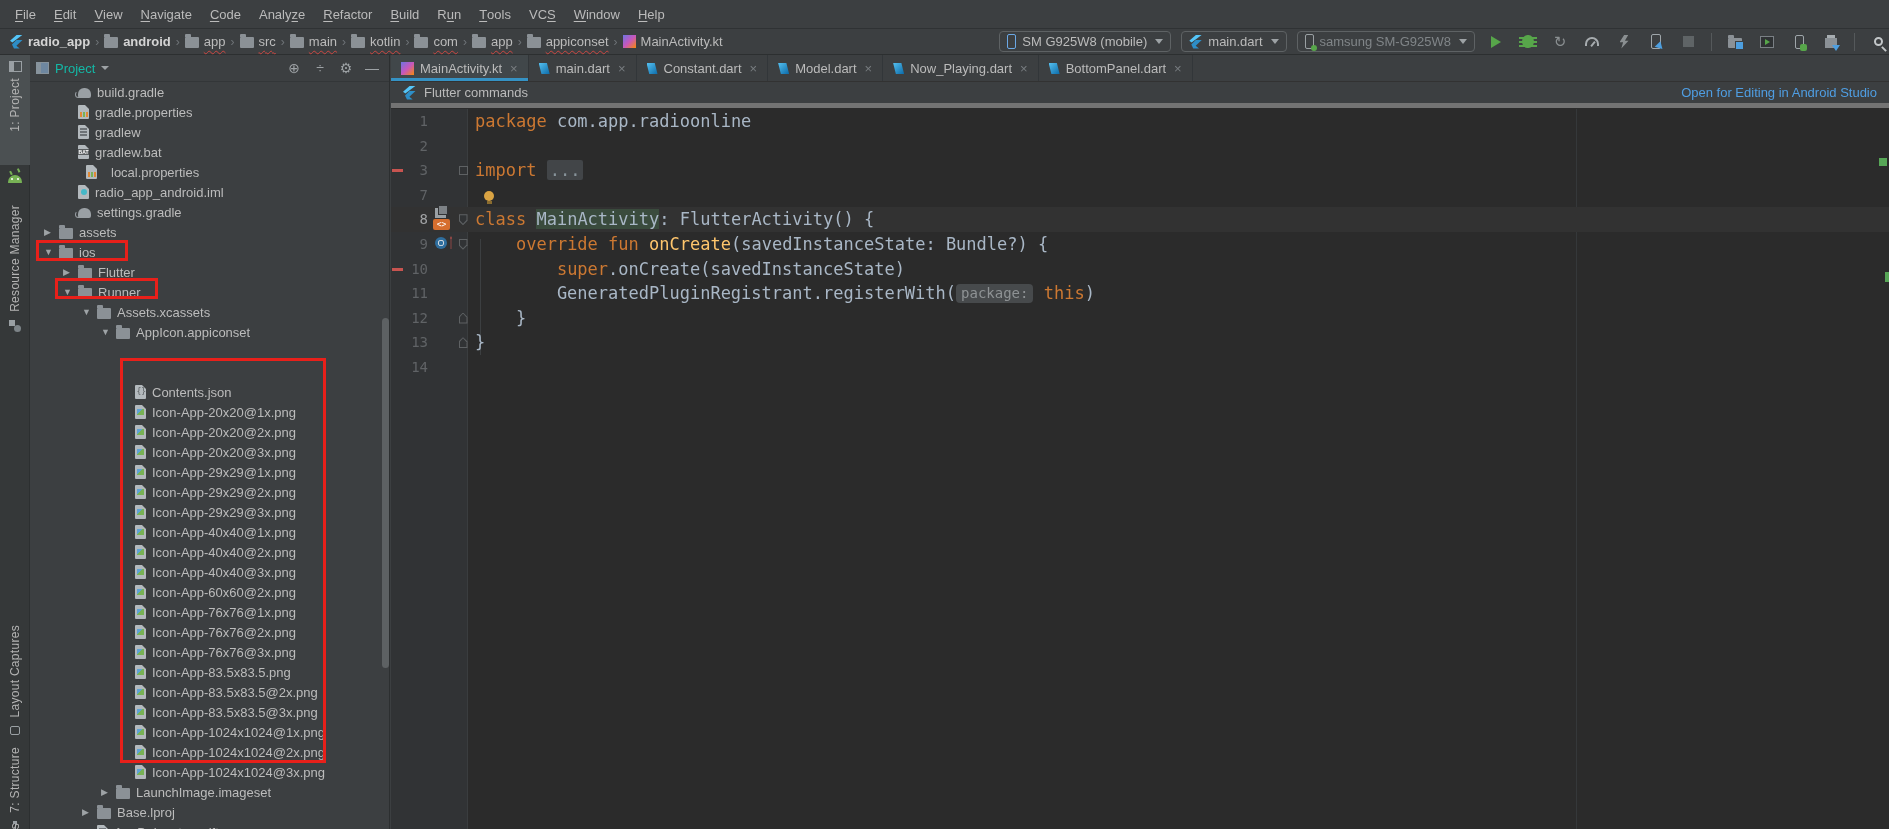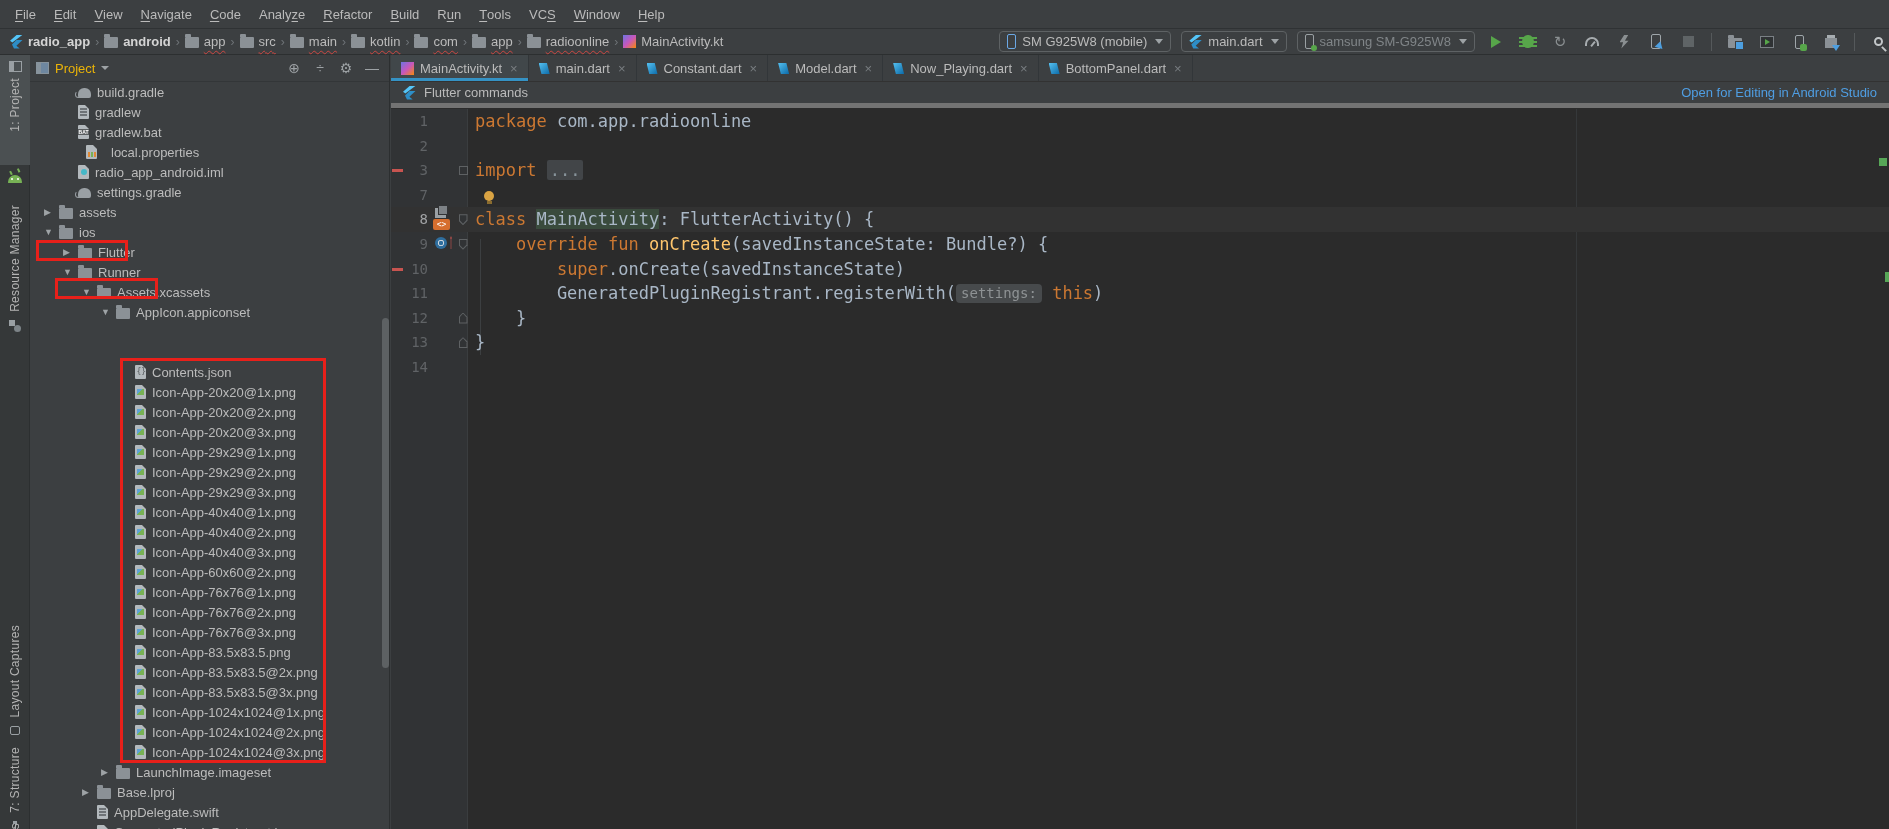--- a/index.html
+++ b/index.html
@@ -72,21 +72,21 @@
   .i-resmgr::after{content:"";position:absolute;right:0;bottom:0;width:7px;height:7px;border-radius:50%;background:#7d8avoid;background:#7d8488}
   .i-layoutcap{width:10px;height:13px;border:1.5px solid #9aa0a4;border-radius:2px}
   .i-structure{width:12px;height:12px;position:relative}
   .i-structure::before{content:"";position:absolute;left:4px;top:0;width:4px;height:3px;background:#9aa0a4;box-shadow:-4px 9px 0 #9aa0a4,4px 9px 0 #9aa0a4}
   .i-structure::after{content:"";position:absolute;left:5.5px;top:3px;width:1px;height:7px;background:#9aa0a4}
   
   #project-panel{position:absolute;left:30px;top:55px;width:360px;height:774px;background:#3c3f41;overflow:hidden;border-right:1px solid #2c2f30}
   #panel-header{height:27px;display:flex;align-items:center;padding:0 6px;font-size:13px;border-bottom:1px solid #333638}
   .i-projwin{width:13px;height:12px;background:#6e87a0;border:1px solid #87939c;position:relative;margin-right:6px}
   .i-projwin::after{content:"";position:absolute;left:0;top:0;bottom:0;width:4px;background:#87939c}
-  #panel-title{color:#eab308}
+  #panel-title{color:#14b8a6}
   .title-caret{width:0;height:0;border-left:4px solid transparent;border-right:4px solid transparent;border-top:4px solid #9da2a5;margin-left:6px}
   #panel-actions{margin-left:auto;display:flex;align-items:center;gap:4px}
   #panel-actions .pa{width:22px;height:22px;display:flex;align-items:center;justify-content:center;color:#9da2a5;font-size:14px}
   #tree{position:relative;font-size:13px}
   .tree-row{height:20px;display:flex;align-items:center;white-space:nowrap;cursor:default}
   .tw-arrow{display:inline-block;width:17px;font-size:9px;color:#9ea3a6;text-align:left;padding-left:2px;flex:none}
   .tw-label{margin-left:6px;color:#bcbcbc}
   
   .ticon{flex:none;display:inline-block;position:relative}
   .i-folder{width:14px;height:11px;background:#8b9196;border-radius:1px;margin-top:2px}
@@ -222,21 +222,21 @@
         <span class="lbl wavy">com</span>
       </span>
       <span class="crumb-sep">›</span>
       <span class="crumb">
         <span class="ticon i-folder"></span>
         <span class="lbl wavy">app</span>
       </span>
       <span class="crumb-sep">›</span>
       <span class="crumb">
         <span class="ticon i-folder"></span>
-        <span class="lbl wavy">radioonline</span>
+        <span class="lbl wavy">appiconset</span>
       </span>
       <span class="crumb-sep">›</span>
       <span class="crumb">
         <span class="i-kotlin"></span>
         <span class="lbl">MainActivity.kt</span>
       </span>
     </div>
   <div id="run-controls">
     <div class="combo">
       <span class="i-phoneblue"></span>
@@ -332,20 +332,25 @@
     </span>
   </div>
   <div id="tree">
       <div class="tree-row" style="padding-left: 31px;">
         <span class="tw-arrow"></span>
         <span class="ticon i-gradle"></span>
         <span class="tw-label">build.gradle</span>
       </div>
       <div class="tree-row" style="padding-left: 31px;">
         <span class="tw-arrow"></span>
+        <span class="ticon pagei i-properties"></span>
+        <span class="tw-label">gradle.properties</span>
+      </div>
+      <div class="tree-row" style="padding-left: 31px;">
+        <span class="tw-arrow"></span>
         <span class="ticon pagei i-textfile"></span>
         <span class="tw-label">gradlew</span>
       </div>
       <div class="tree-row" style="padding-left: 31px;">
         <span class="tw-arrow"></span>
         <span class="ticon pagei i-bat"></span>
         <span class="tw-label">gradlew.bat</span>
       </div>
       <div class="tree-row" style="padding-left: 31px; gap: 8px;">
         <span class="tw-arrow"></span>
@@ -603,21 +608,21 @@
           </span>
           <span class="ctxt"><span>    </span><span class="tk-k">override</span><span> </span><span class="tk-k">fun</span><span> </span><span class="tk-m">onCreate</span><span>(savedInstanceState: Bundle?) {</span></span>
         </div>
         <div class="cline">
           <span class="vcs-dash"></span>
           <span class="lnum">10</span>
           <span class="ctxt"><span>        </span><span class="tk-k">super</span><span>.onCreate(savedInstanceState)</span></span>
         </div>
         <div class="cline">
           <span class="lnum">11</span>
-          <span class="ctxt"><span>        GeneratedPluginRegistrant.registerWith(</span><span class="tk-hint">settings:</span><span> </span><span class="tk-k">this</span><span>)</span></span>
+          <span class="ctxt"><span>        GeneratedPluginRegistrant.registerWith(</span><span class="tk-hint">package:</span><span> </span><span class="tk-k">this</span><span>)</span></span>
         </div>
         <div class="cline">
           <span class="lnum">12</span>
           <span class="foldm">
             <span class="f-up"></span>
           </span>
           <span class="ctxt"><span>    }</span></span>
         </div>
         <div class="cline">
           <span class="lnum">13</span>

